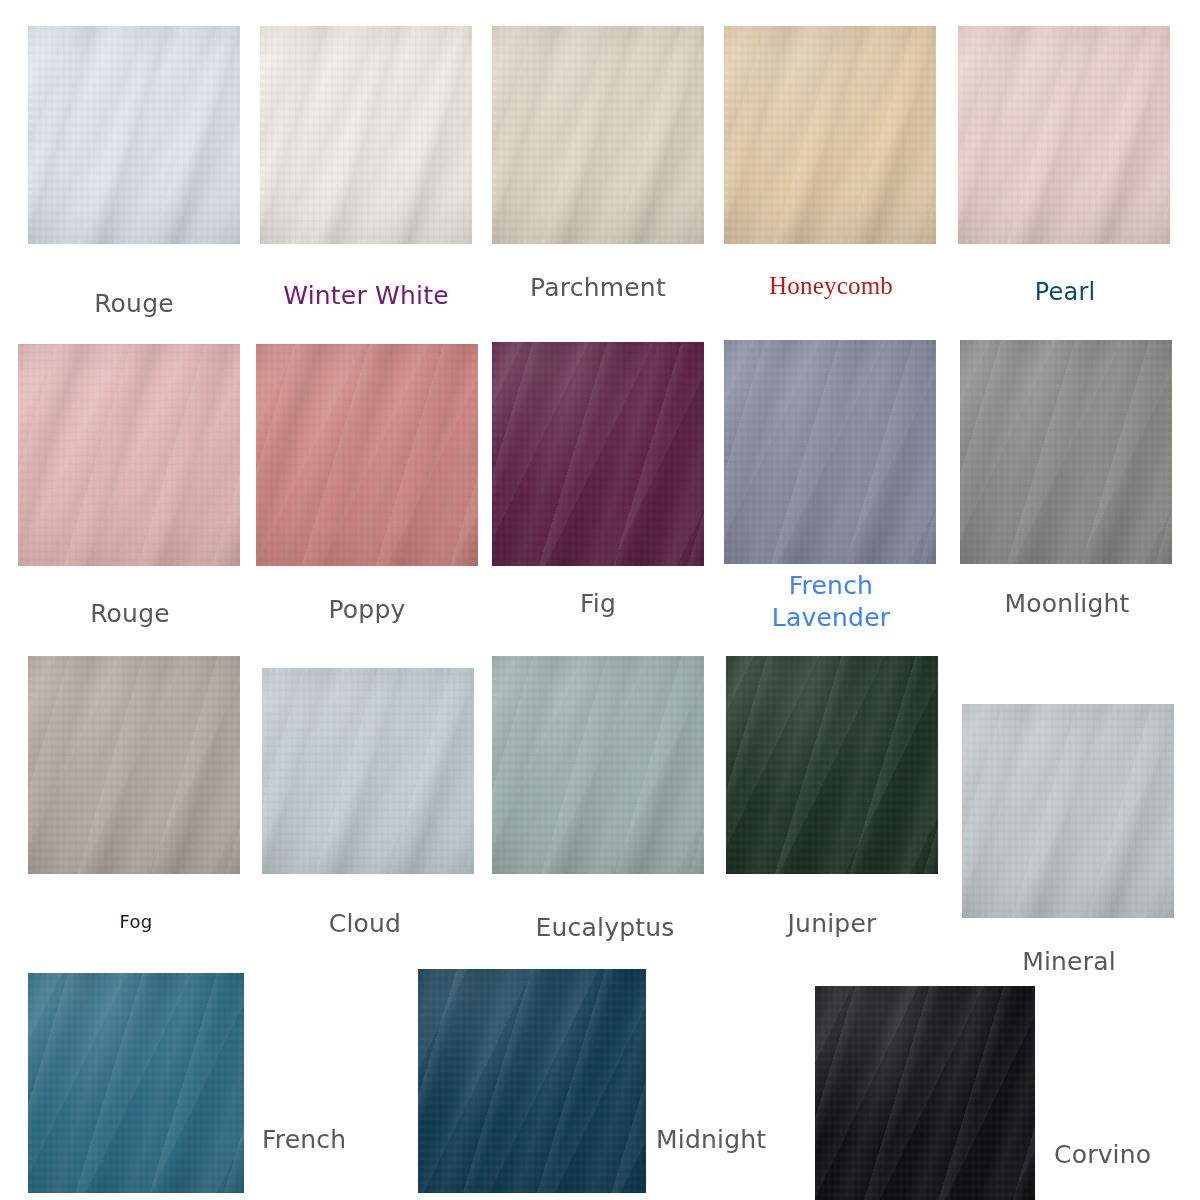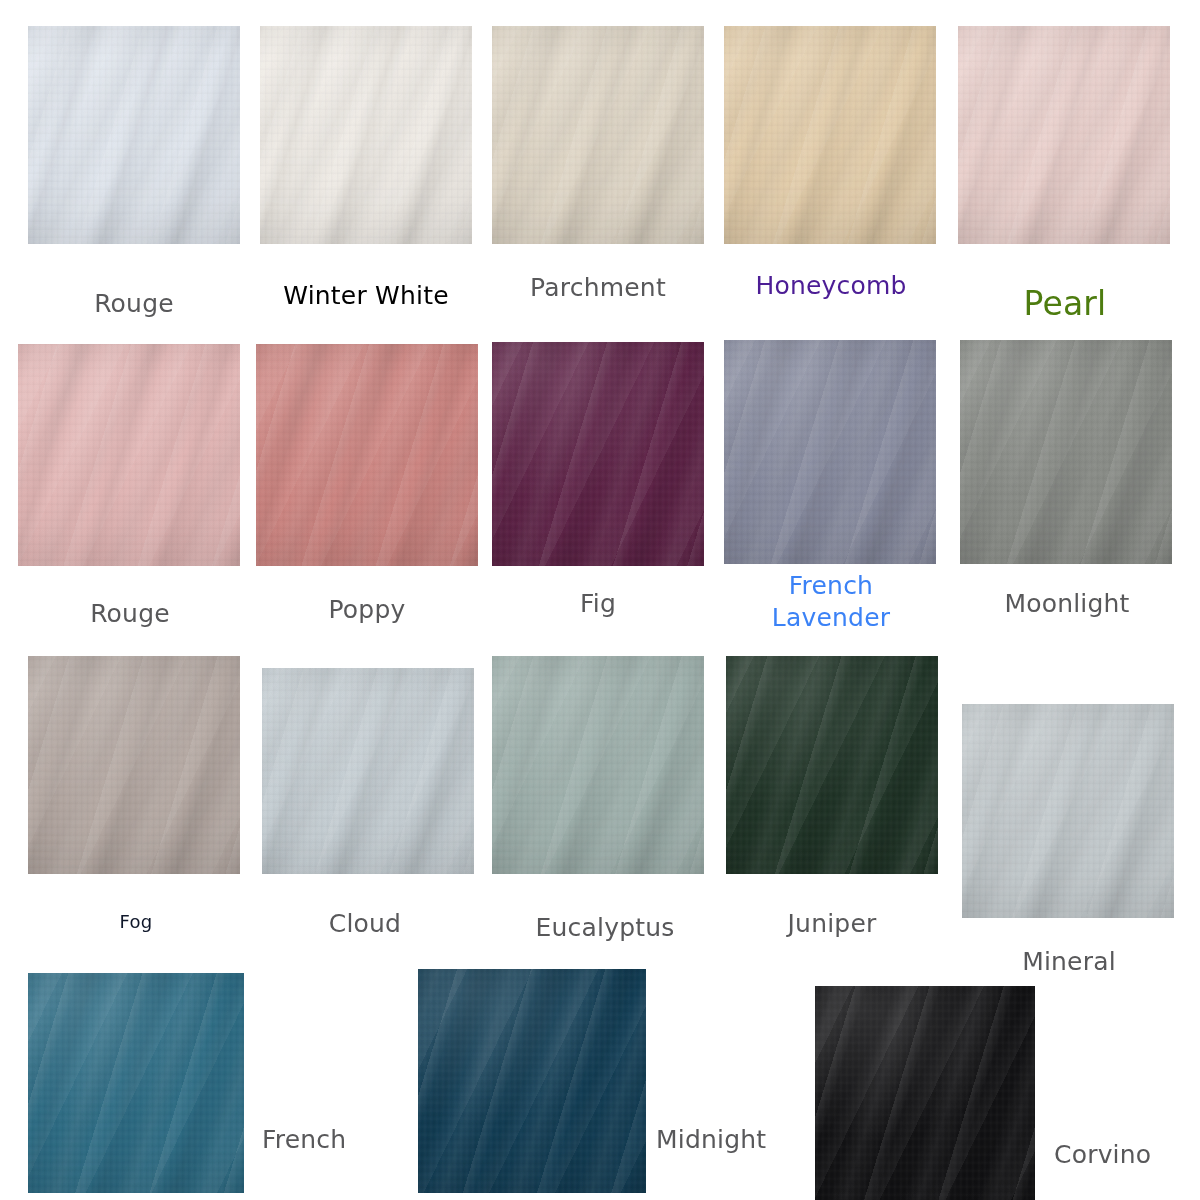--- a/index.html
+++ b/index.html
@@ -115,45 +115,45 @@
         <div class="tex-shade"></div>
       </div>
       <div class="swatch-label" style="position: absolute; left: 28px; top: 288px; width: 212px; color: rgb(88, 88, 90); font-size: 25px; pointer-events: auto;">Rouge</div>
     </div>
     <div class="swatch-item" style="left: 0px; top: 0px; width: 1200px; height: 1200px; pointer-events: none;">
       <div class="swatch-chip" title="Winter White" style="left: 260px; top: 26px; width: 212px; height: 218px; background-color: rgb(238, 234, 228); pointer-events: auto;">
         <div class="tex-folds"></div>
         <div class="tex-weave"></div>
         <div class="tex-shade"></div>
       </div>
-      <div class="swatch-label" style="position: absolute; left: 258px; top: 280px; width: 216px; color: #000000; font-size: 25px; pointer-events: auto;">Winter White</div>
+      <div class="swatch-label" style="position: absolute; left: 258px; top: 280px; width: 216px; color: #701a75; font-size: 25px; pointer-events: auto;">Winter White</div>
     </div>
     <div class="swatch-item" style="left: 0px; top: 0px; width: 1200px; height: 1200px; pointer-events: none;">
       <div class="swatch-chip" title="Parchment" style="left: 492px; top: 26px; width: 212px; height: 218px; background-color: rgb(222, 213, 197); pointer-events: auto;">
         <div class="tex-folds"></div>
         <div class="tex-weave"></div>
         <div class="tex-shade"></div>
       </div>
       <div class="swatch-label" style="position: absolute; left: 490px; top: 272px; width: 216px; color: rgb(88, 88, 90); font-size: 25px; pointer-events: auto;">Parchment</div>
     </div>
     <div class="swatch-item" style="left: 0px; top: 0px; width: 1200px; height: 1200px; pointer-events: none;">
       <div class="swatch-chip" title="Honeycomb" style="left: 724px; top: 26px; width: 212px; height: 218px; background-color: rgb(226, 204, 169); pointer-events: auto;">
         <div class="tex-folds"></div>
         <div class="tex-weave"></div>
         <div class="tex-shade"></div>
       </div>
-      <div class="swatch-label" style="position: absolute; left: 722px; top: 270px; width: 218px; color: #4c1d95; font-size: 25px; pointer-events: auto;">Honeycomb</div>
+      <div class="swatch-label" style="position: absolute; left: 722px; top: 270px; width: 218px; color: #b91c1c; font-size: 25px; pointer-events: auto; font-family: Liberation Serif, serif;">Honeycomb</div>
     </div>
     <div class="swatch-item" style="left: 0px; top: 0px; width: 1200px; height: 1200px; pointer-events: none;">
       <div class="swatch-chip" title="Pearl" style="left: 958px; top: 26px; width: 212px; height: 218px; background-color: rgb(233, 207, 203); pointer-events: auto;">
         <div class="tex-folds"></div>
         <div class="tex-weave"></div>
         <div class="tex-shade"></div>
       </div>
-      <div class="swatch-label" style="position: absolute; left: 958px; top: 288px; width: 214px; color: #4d7c0f; font-size: 33px; pointer-events: auto;">Pearl</div>
+      <div class="swatch-label" style="position: absolute; left: 958px; top: 276px; width: 214px; color: #0c4a6e; font-size: 24px; pointer-events: auto;">Pearl</div>
     </div>
     <div class="swatch-item" style="left: 0px; top: 0px; width: 1200px; height: 1200px; pointer-events: none;">
       <div class="swatch-chip" title="Rouge" style="left: 18px; top: 344px; width: 222px; height: 222px; background-color: rgb(226, 182, 181); pointer-events: auto;">
         <div class="tex-folds"></div>
         <div class="tex-weave"></div>
         <div class="tex-shade"></div>
       </div>
       <div class="swatch-label" style="position: absolute; left: 22px; top: 598px; width: 216px; color: rgb(88, 88, 90); font-size: 25px; pointer-events: auto;">Rouge</div>
     </div>
     <div class="swatch-item" style="left: 0px; top: 0px; width: 1200px; height: 1200px; pointer-events: none;">

